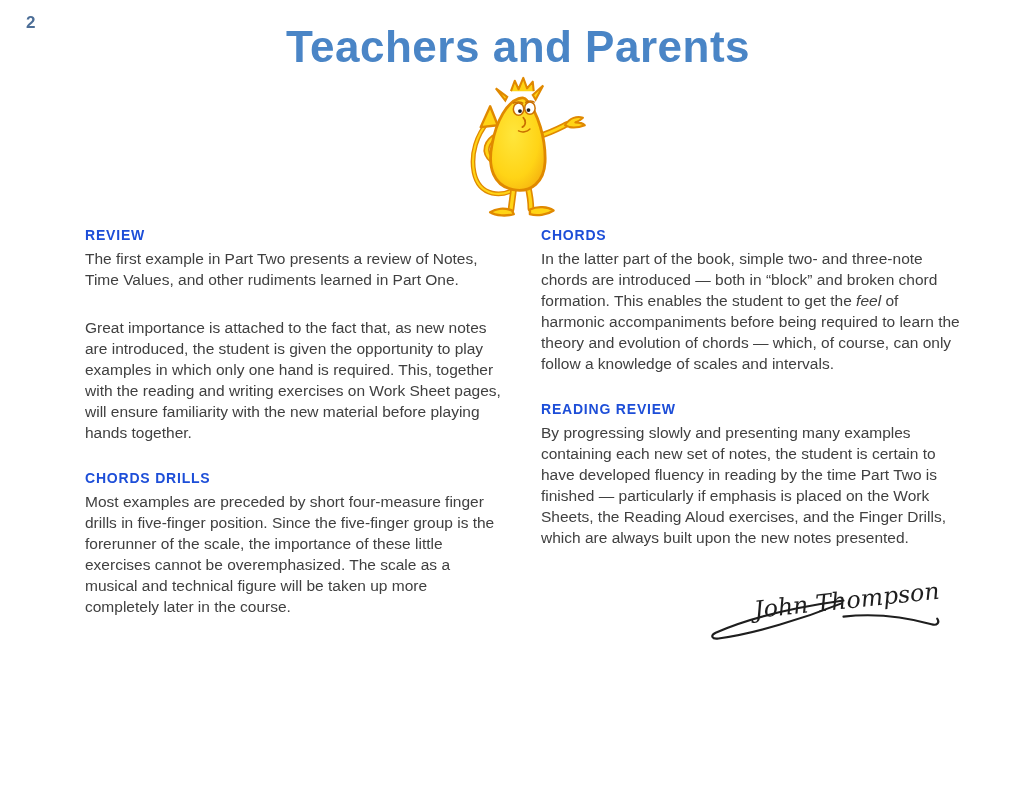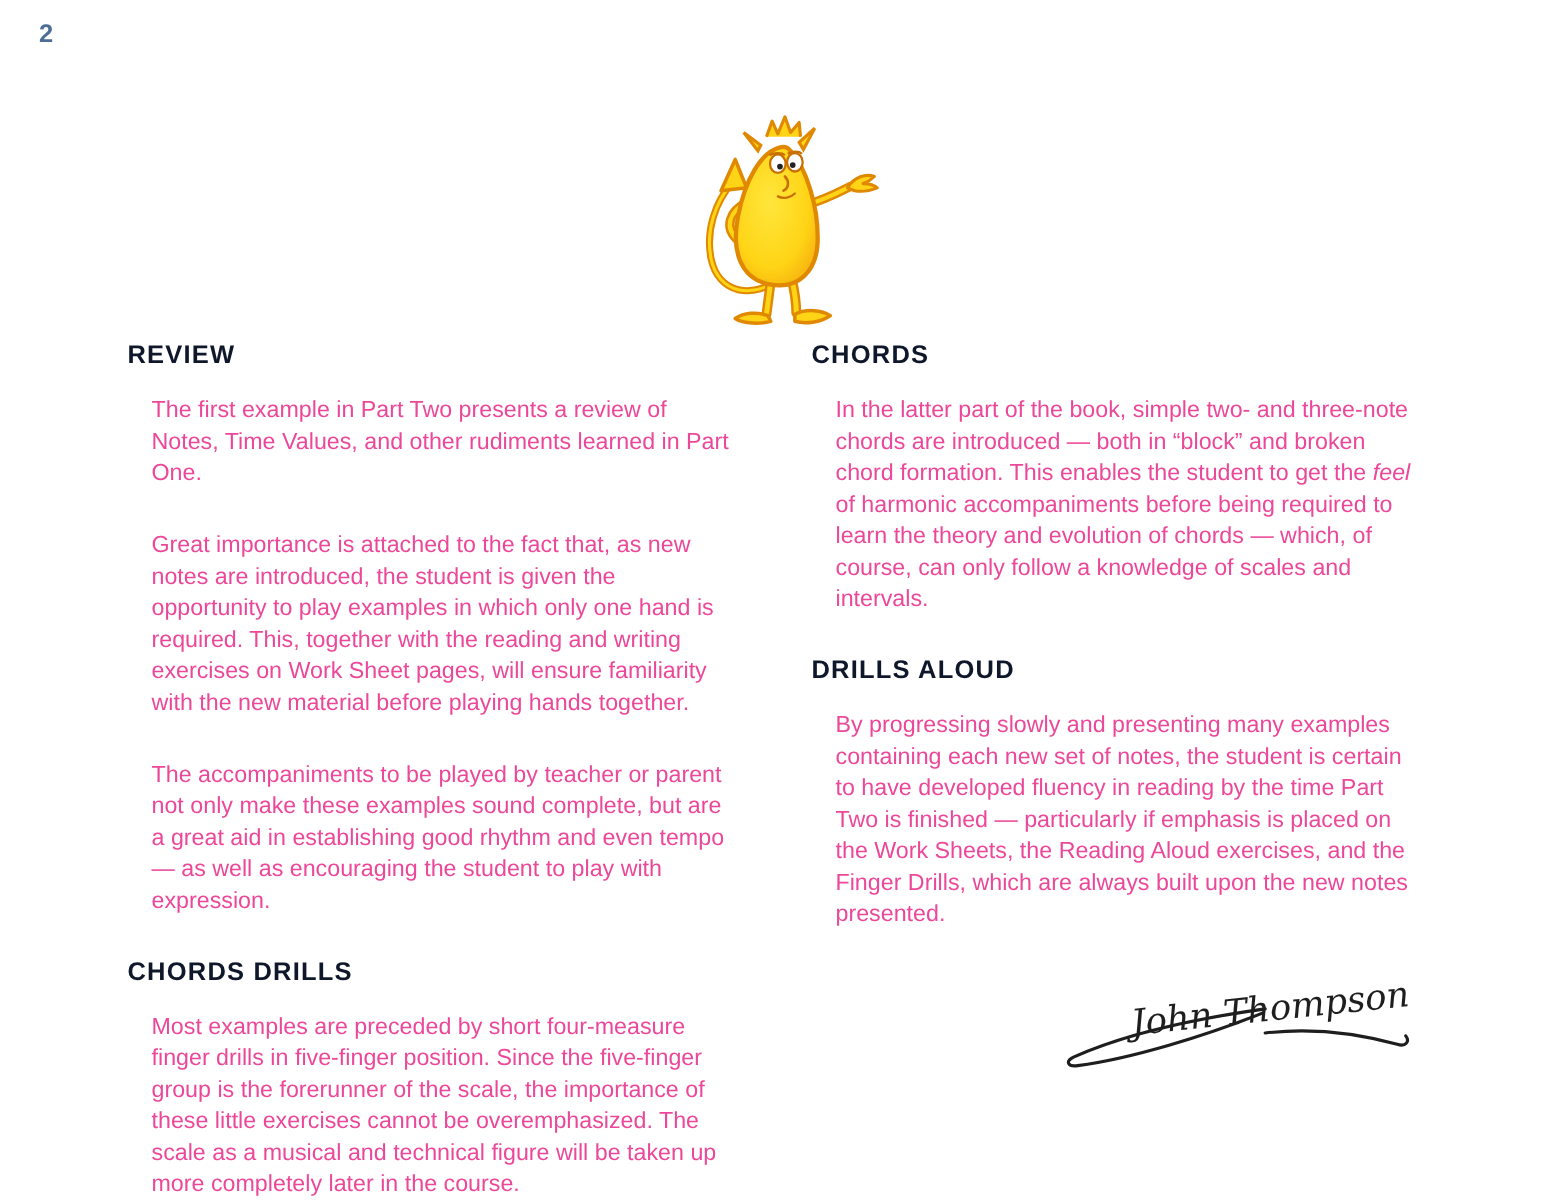--- a/index.html
+++ b/index.html
@@ -25,47 +25,48 @@
   .mascot {
     position: absolute; left: 437px; top: 76px;
     width: 165px; height: 142px;
   }
   .col { position: absolute; top: 227px; }
   .col-left  { left: 85px;  width: 418px; }
   .col-right { left: 541px; width: 424px; }
   .col section { margin: 0 0 27px 0; }
   .col h2 {
     margin: 0 0 5px 0;
-    font-size: 17px; font-weight: bold; letter-spacing: 0.8px;
-    color: #0f172a;
+    font-size: 14px; font-weight: bold; letter-spacing: 0.8px;
+    color: #1d4ed8;
   }
   .col p {
-    margin: 16px;
+    margin: 0;
     font-size: 15.5px; line-height: 21px;
-    color: #ec4899;
+    color: #404040;
   }
   .col p em { }
   .signature-wrap {
     margin-top: 12px;
     display: flex; justify-content: flex-end;
     padding-right: 14px;
   }
   .signature-wrap svg text {
     font-family: "DejaVu Serif", serif;
     font-style: italic;
     fill: #1e1e1e;
   }
 </style>
 </head>
 <body>
 
 <div class="page">
 
   <div class="page-number">2</div>
 
+  <h1 class="title">Teachers and Parents</h1>
 
   <div class="mascot">
     <svg viewBox="0 0 170 150" width="165" height="142">
       <defs>
         <radialGradient id="impg" cx="42%" cy="40%" r="78%">
           <stop offset="0%" stop-color="#ffe63c"></stop>
           <stop offset="60%" stop-color="#ffd416"></stop>
           <stop offset="100%" stop-color="#f2a50c"></stop>
         </radialGradient>
       </defs>
@@ -107,35 +108,34 @@
 
   <div class="col col-left">
     <section>
       <h2>REVIEW</h2>
       <p>The first example in Part Two presents a review of Notes, Time Values, and other rudiments learned in Part One.</p>
     </section>
     <section>
       <p>Great importance is attached to the fact that, as new notes are introduced, the student is given the opportunity to play examples in which only one hand is required. This, together with the reading and writing exercises on Work Sheet pages, will ensure familiarity with the new material before playing hands together.</p>
     </section>
     <section>
-      <p>The accompaniments to be played by teacher or parent not only make these examples sound complete, but are a great aid in establishing good rhythm and even tempo — as well as encouraging the student to play with expression.</p>
     </section>
     <section>
       <h2>CHORDS DRILLS</h2>
       <p>Most examples are preceded by short four-measure finger drills in five-finger position. Since the five-finger group is the forerunner of the scale, the importance of these little exercises cannot be overemphasized. The scale as a musical and technical figure will be taken up more completely later in the course.</p>
     </section>
   </div>
 
   <div class="col col-right">
     <section>
       <h2>CHORDS</h2>
       <p><span>In the latter part of the book, simple two- and three-note chords are introduced — both in “block” and broken chord formation. This enables the student to get the </span><em>feel</em><span> of harmonic accompaniments before being required to learn the theory and evolution of chords — which, of course, can only follow a knowledge of scales and intervals.</span></p>
     </section>
     <section>
-      <h2>DRILLS ALOUD</h2>
+      <h2>READING REVIEW</h2>
       <p>By progressing slowly and presenting many examples containing each new set of notes, the student is certain to have developed fluency in reading by the time Part Two is finished — particularly if emphasis is placed on the Work Sheets, the Reading Aloud exercises, and the Finger Drills, which are always built upon the new notes presented.</p>
     </section>
 
     <div class="signature-wrap">
       <svg viewBox="0 0 265 75" width="252" height="71">
         <g fill="none" stroke="#1e1e1e" stroke-width="2.2" stroke-linecap="round">
           <path d="M150,30 C110,46 58,62 20,67 C13,68 11,64 17,61 C55,44 102,34 152,27"></path>
           <path d="M152,44 C186,40 216,44 245,52 C251,54 254,50 251,46"></path>
         </g>
         <text x="58" y="38" font-size="25" transform="rotate(-6 130 36)">John Thompson</text>

